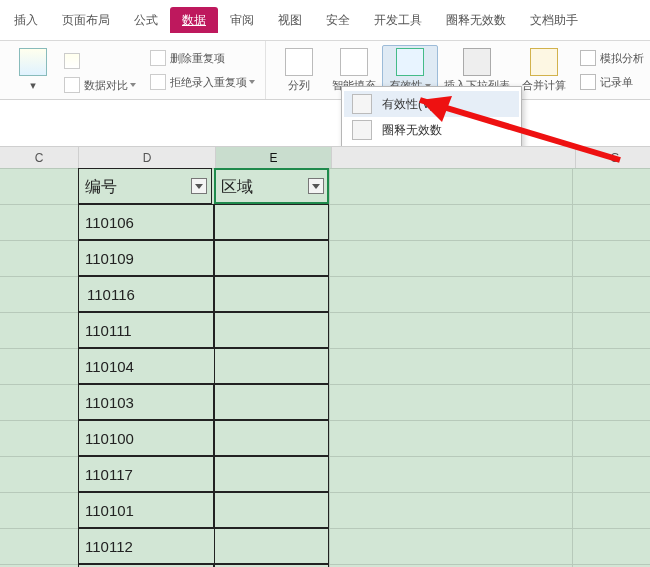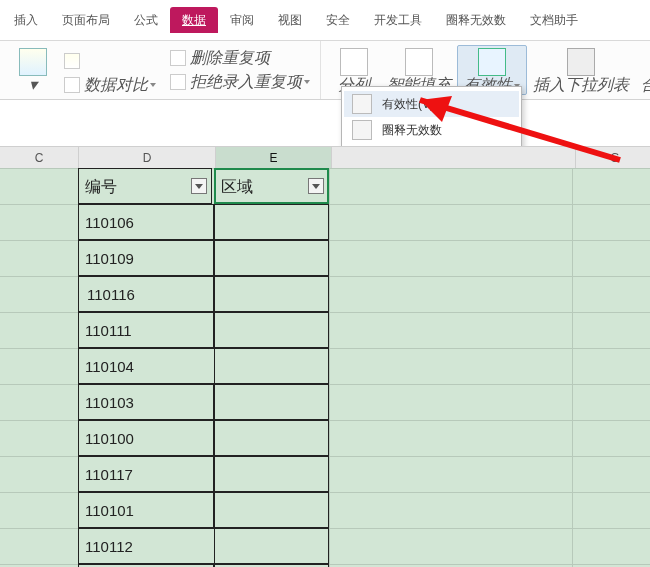--- a/index.html
+++ b/index.html
@@ -8,21 +8,21 @@
 
 .tabstrip{display:flex;align-items:flex-start;height:26px;padding:7px 2px;background:#fff;border-bottom:1px solid #d9d9d9;}
 .tab{padding:0 12px;line-height:26px;color:#555;cursor:default;}
 .tab.active{background:#be185d;color:#fff;border-radius:3px 3px 0 0;text-decoration:underline;}
 
 
 .ribbon{display:flex;align-items:flex-start;height:58px;background:#fcfcfc;border-bottom:1px solid #d3d3d3;}
 .rgroup{display:flex;align-items:center;height:58px;padding:0 6px;border-right:1px solid #e2e2e2;}
 .rbtn{display:flex;flex-direction:column;align-items:center;justify-content:center;padding:2px 6px;color:#555;}
 .rbtn-row{display:flex;flex-direction:row;align-items:center;padding:1px 4px;color:#555;height:22px;}
-.rbtn .lbl,.rbtn-row .lbl{font-size:16px;line-height:14px;white-space:nowrap;font-style:italic;}
+.rbtn .lbl,.rbtn-row .lbl{font-size:11px;line-height:14px;white-space:nowrap;}
 .icon{display:inline-block;width:18px;height:18px;margin-bottom:2px;}
 .icon-sm{display:inline-block;width:14px;height:14px;margin-right:4px;}
 .caret{display:inline-block;width:0;height:0;border-left:3px solid transparent;border-right:3px solid transparent;border-top:4px solid #888;margin-left:2px;vertical-align:middle;}
 .stack{display:flex;flex-direction:column;align-items:flex-start;}
 .rbtn.big{min-width:42px;}
 .rbtn.big .icon{width:26px;height:26px;}
 .glyph-pivot{background:linear-gradient(#ffe,#e0f2ff);border:1px solid #8bb;}
 .glyph-sort{background:linear-gradient(#ffe,#fff);border:1px solid #ccc;}
 .glyph-filter{background:#fff;border:1px solid #ccc;}
 .glyph-dup{background:#fff;border:1px solid #ccc;}

